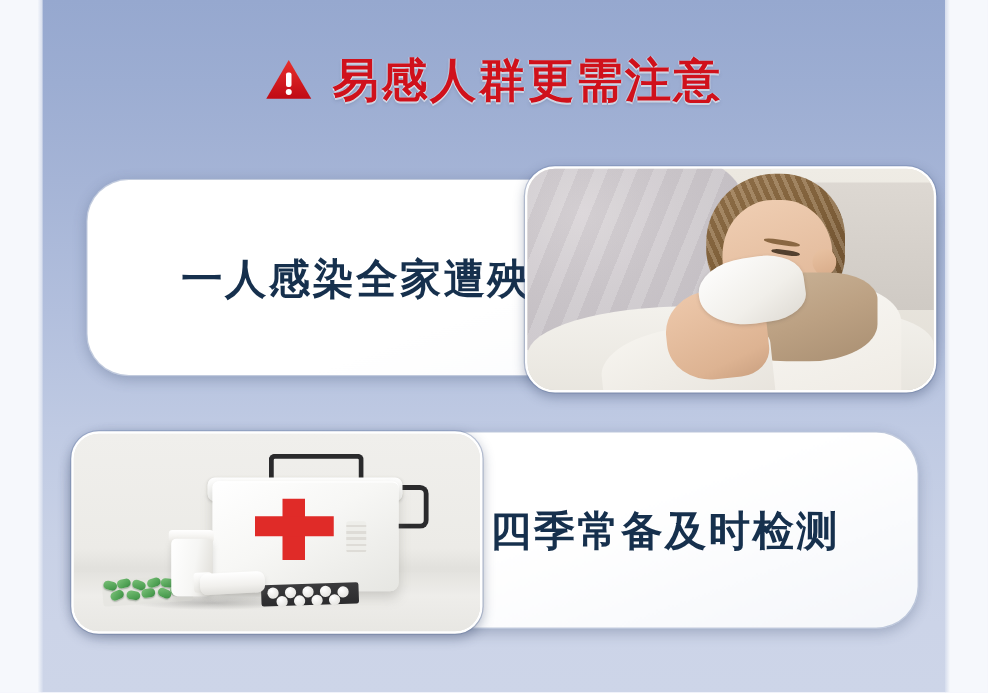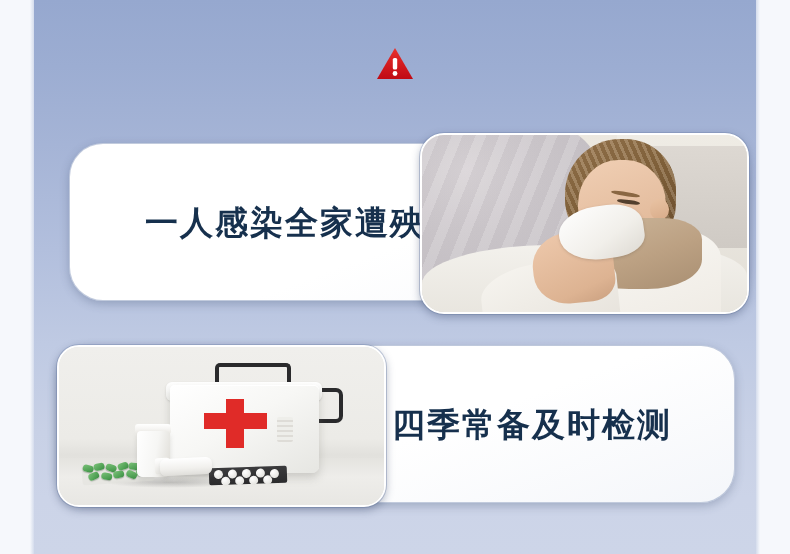--- a/index.html
+++ b/index.html
@@ -386,20 +386,21 @@
           <linearGradient id="trigrad" x1="0" y1="0" x2="0" y2="1">
             <stop offset="0%" stop-color="#e8302c"></stop>
             <stop offset="100%" stop-color="#c00a14"></stop>
           </linearGradient>
         </defs>
         <path d="M19 1 L37 32 L1 32 Z" fill="url(#trigrad)"></path>
         <rect x="16.8" y="11" width="4.4" height="11.5" rx="1.6" fill="#ffffff"></rect>
         <circle cx="19" cy="26.5" r="2.4" fill="#ffffff"></circle>
       </svg>
     </span>
+    <span class="header-title">易感人群更需注意</span>
   </div>
 
   <div class="row row-1">
 
     <div class="text-card">
       <span class="card-text">一人感染全家遭殃</span>
     </div>
 
     <div class="photo-card">
       <div class="photo">

